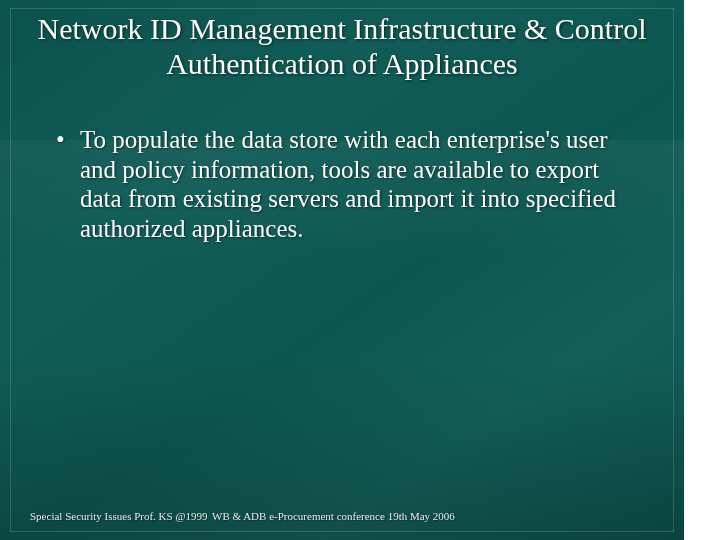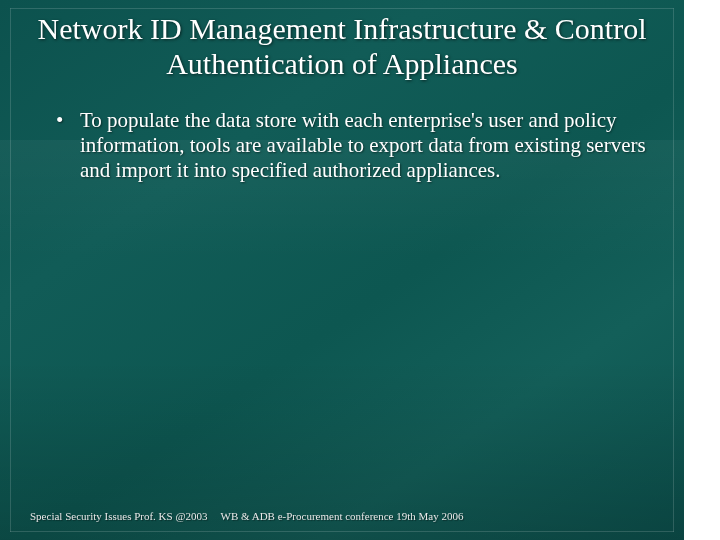--- a/index.html
+++ b/index.html
@@ -53,22 +53,22 @@
     line-height: 1.15;
     color: #ffffff;
     text-shadow: 1px 1px 3px rgba(0,0,0,0.6);
     font-weight: 500;
   }
 
   .body {
     position: absolute;
     left: 52px;
     right: 38px;
-    top: 108px;
-    font-size: 21px;
+    top: 125px;
+    font-size: 25px;
     line-height: 1.18;
     color: #ffffff;
     text-shadow: 1px 1px 2px rgba(0,0,0,0.5);
   }
   .body ul {
     list-style: none;
     margin: 0;
     padding: 0;
   }
   .body li {
@@ -92,21 +92,20 @@
     text-shadow: 1px 1px 1px rgba(0,0,0,0.4);
   }
   .footer-left {
     left: 30px;
     width: 190px;
   }
   .footer-center {
     left: 50%;
     transform: translateX(-50%);
     width: 260px;
-    text-align: center;
   }
 </style>
 </head>
 <body>
 
 <div class="slide">
   <div class="shade1"></div>
   <div class="shade2"></div>
   <div class="frame top"></div>
   <div class="frame bottom"></div>
@@ -114,15 +113,15 @@
   <div class="frame right"></div>
 
   <div class="title">Network ID Management Infrastructure &amp; Control Authentication of Appliances</div>
 
   <div class="body">
     <ul>
       <li><span>To populate the data store with each enterprise's user and policy information, tools are available to export data from existing servers and import it into specified authorized  appliances.</span></li>
     </ul>
   </div>
 
-  <div class="footer-left">Special Security Issues  Prof. KS @2003</div>
+  <div class="footer-left">Special Security Issues  Prof. KS @1999</div>
   <div class="footer-center">WB &amp; ADB e-Procurement  conference  19th May 2006</div>
 </div>
 
 </body></html>

